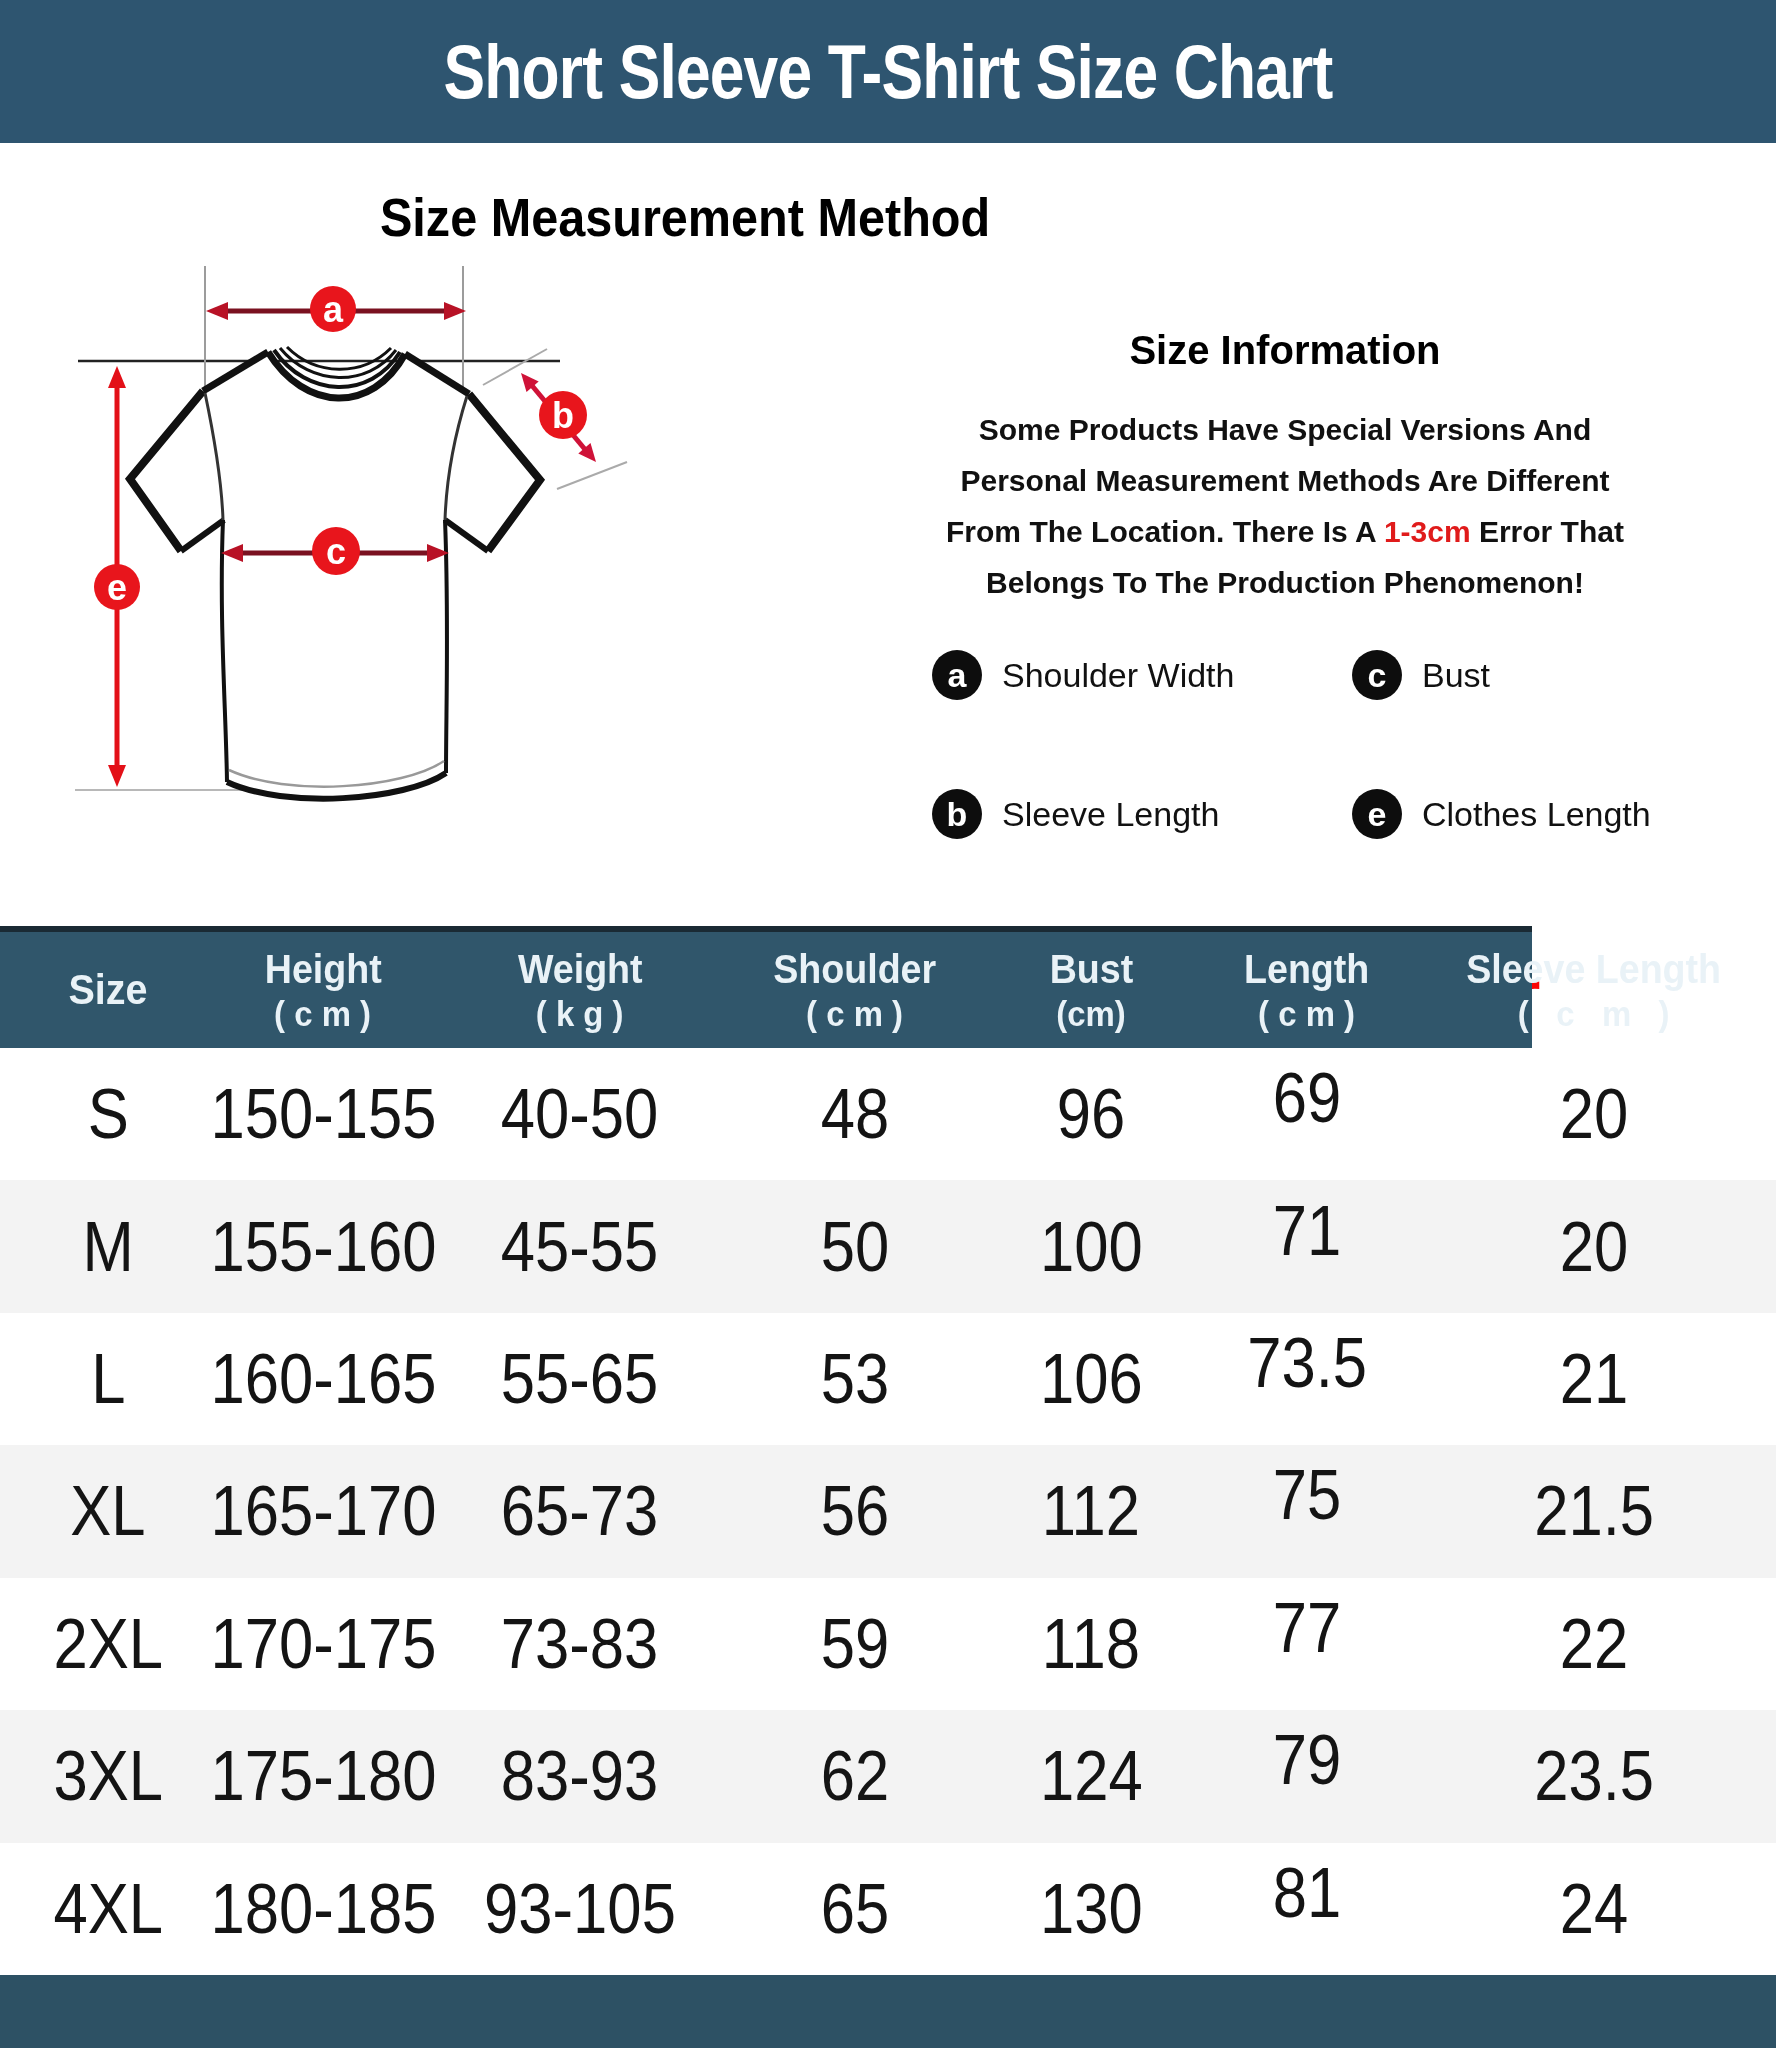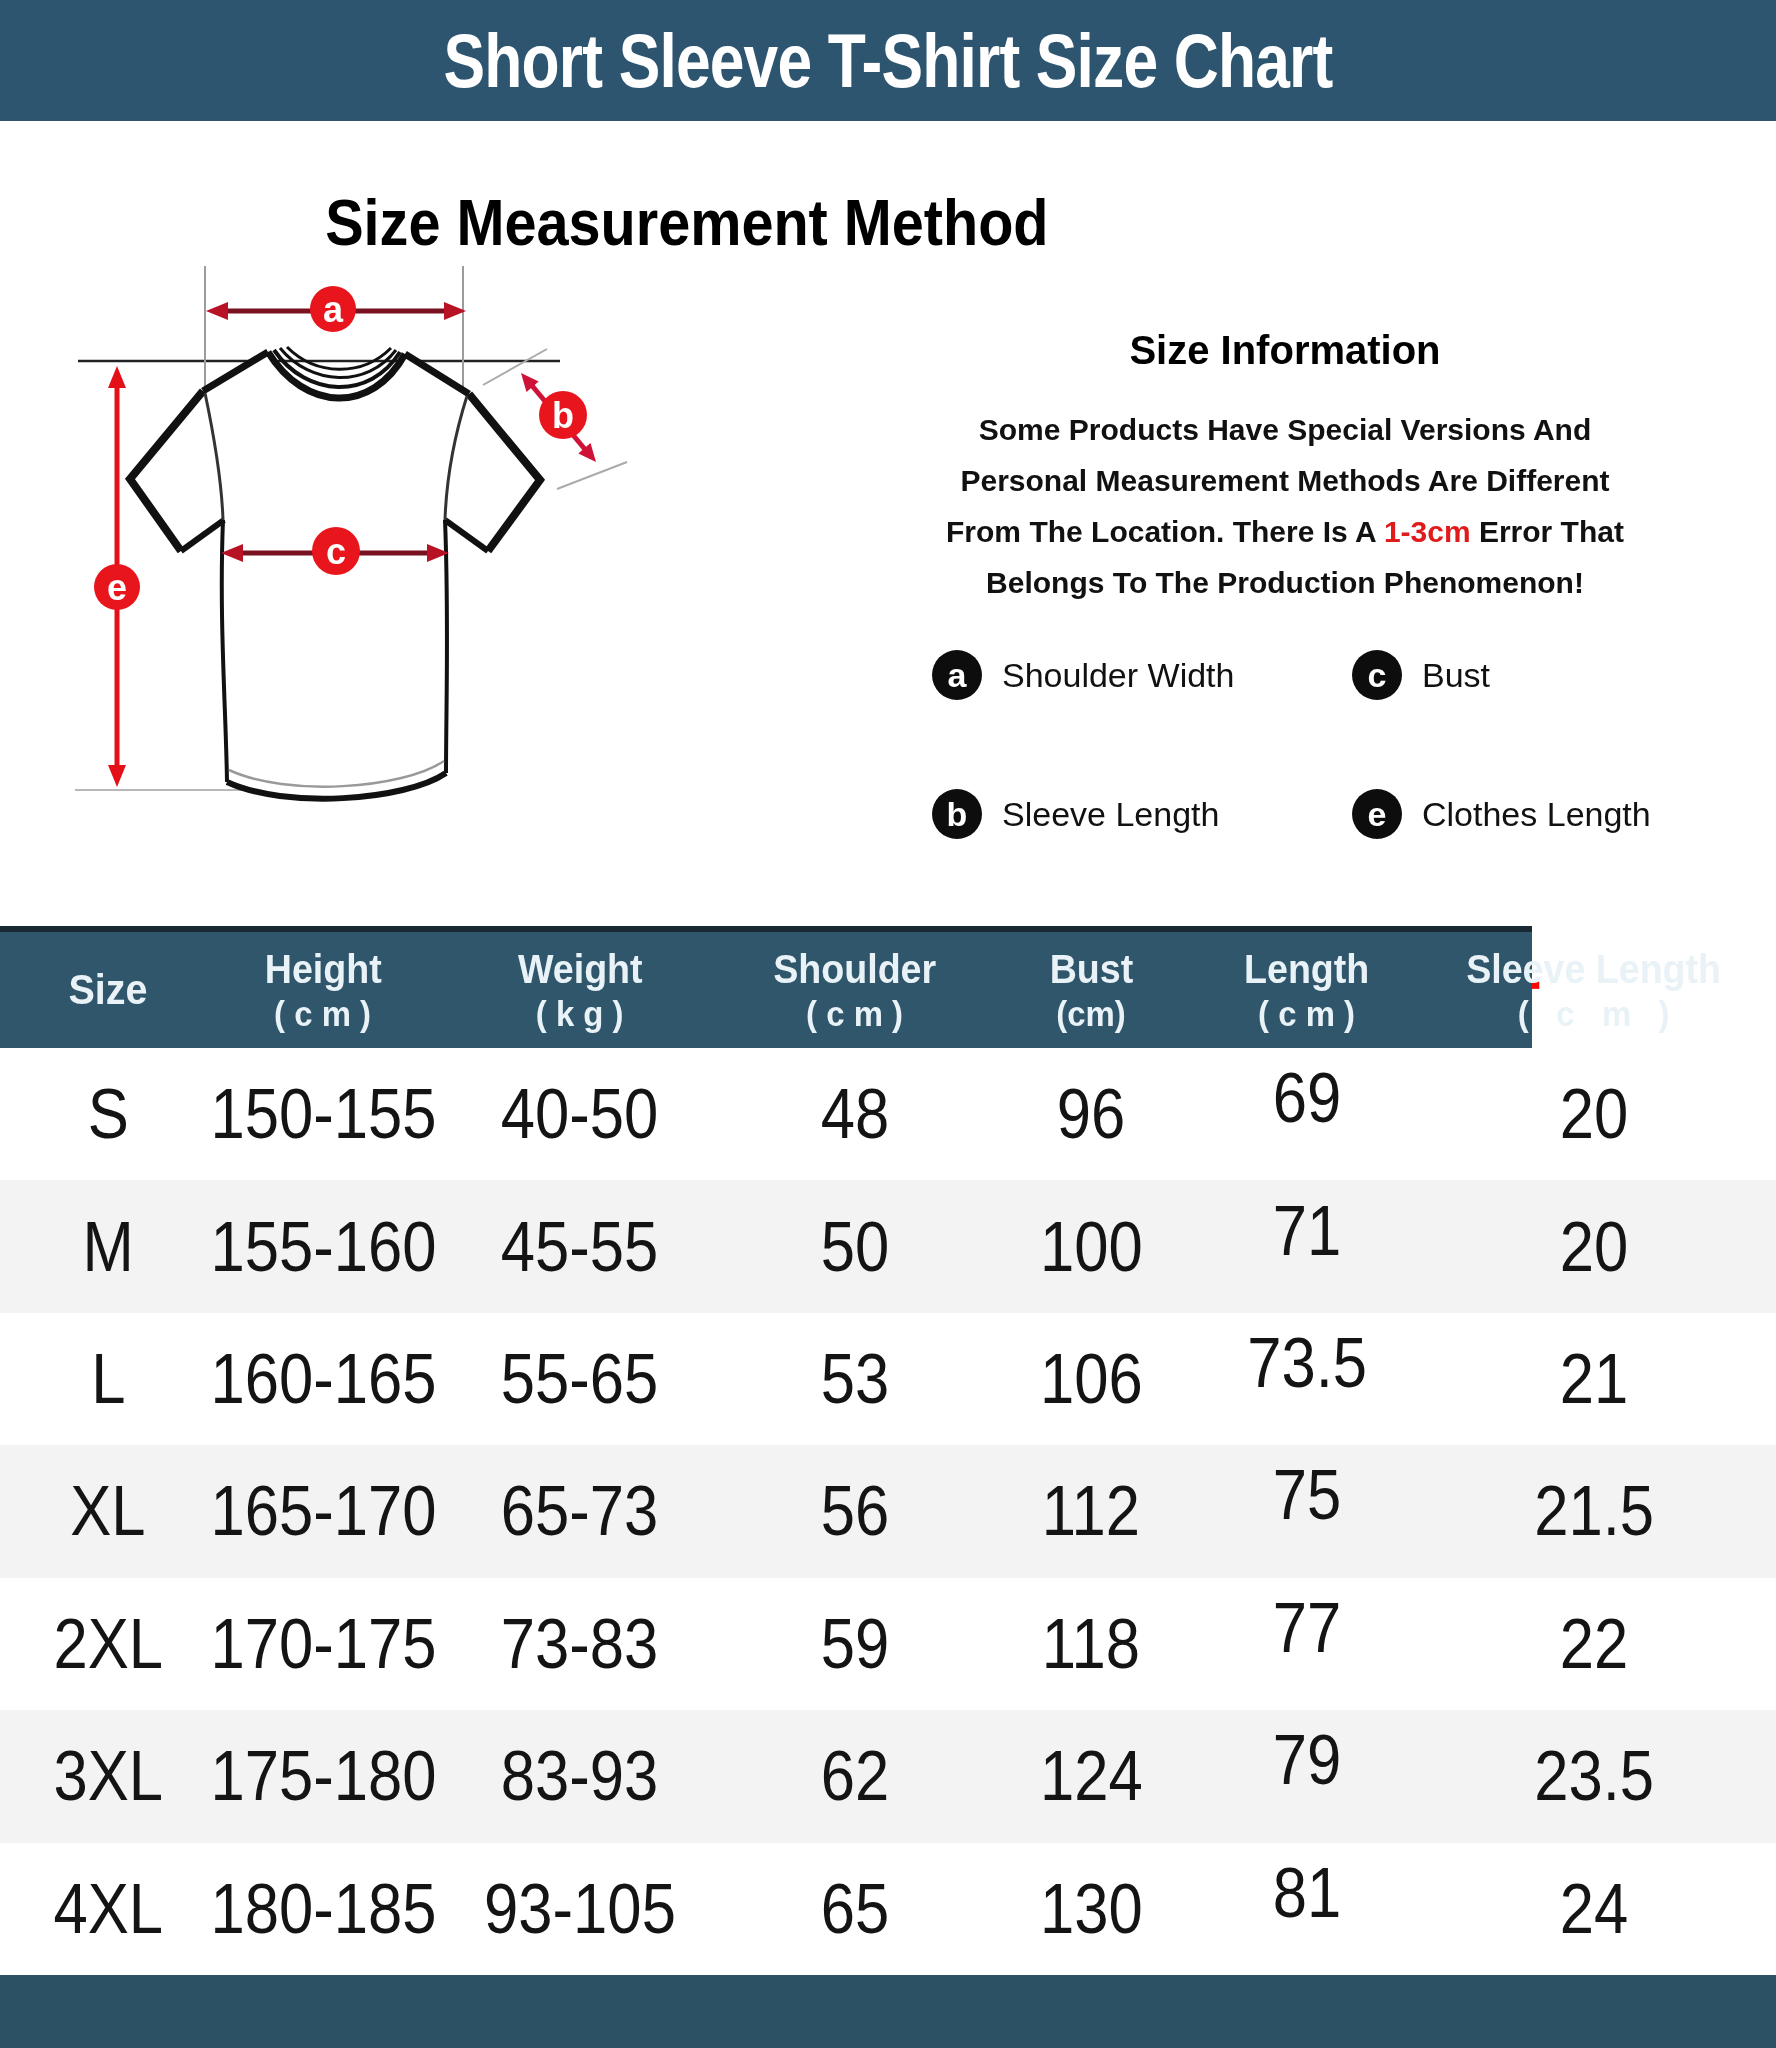--- a/index.html
+++ b/index.html
@@ -2,31 +2,31 @@
 <html><head>
 <meta charset="utf-8">
 <style>
   html,body{margin:0;padding:0;background:#888;}
   #page{
     position:relative;width:1776px;height:2048px;background:#ffffff;
     font-family:"Liberation Sans","DejaVu Sans",sans-serif;overflow:hidden;
   }
   
   .banner{
-    position:absolute;left:0;top:0;width:1776px;height:121px;
+    position:absolute;left:0;top:0;width:1776px;height:143px;
     background:#2e5570;display:flex;align-items:center;justify-content:center;
   }
   .banner-title{
     color:#ffffff;font-size:76px;font-weight:700;letter-spacing:-1px;
     display:inline-block;transform:scaleX(.82);white-space:nowrap;
   }
   
   .method-title{
     position:absolute;left:285px;top:186px;width:800px;text-align:center;
-    font-size:64px;font-weight:700;color:#000;
+    font-size:54px;font-weight:700;color:#000;
   }
   .method-title>span{display:inline-block;transform:scaleX(.9);white-space:nowrap;}
   
   .info-heading{
     position:absolute;left:905px;top:328px;width:760px;text-align:center;
     font-size:40px;font-weight:700;color:#000;
   }
   .info-paragraph{
     position:absolute;left:890px;top:404px;width:790px;text-align:center;
     font-size:30px;font-weight:700;color:#111;line-height:51px;

